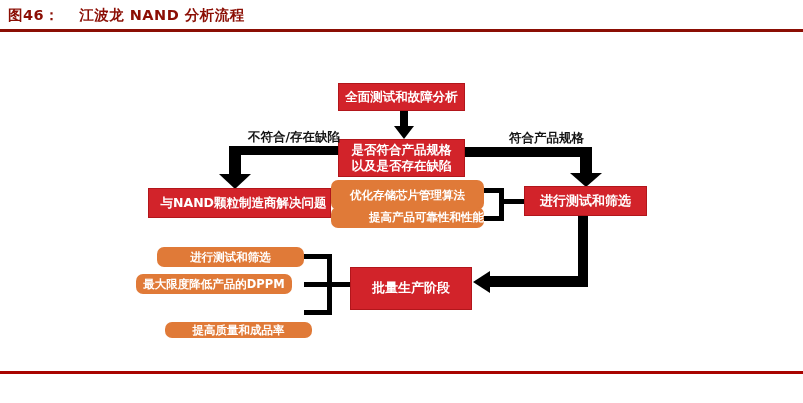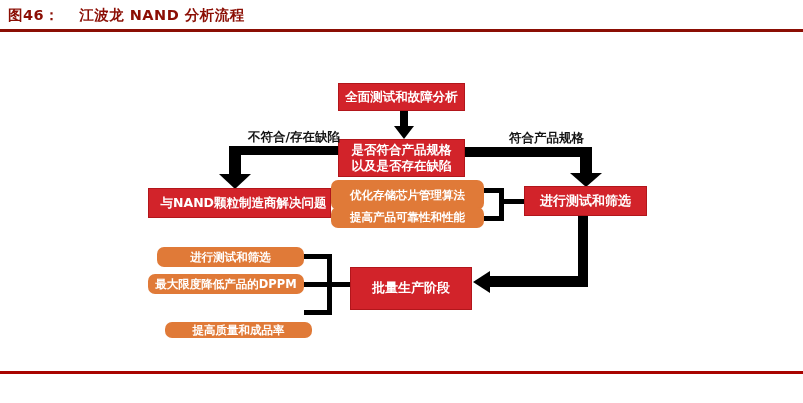--- a/index.html
+++ b/index.html
@@ -85,33 +85,33 @@
   </div>
 
   <div class="node red" style="left:148px;top:188px;width:183px;height:30px;padding-left:8px;">
     <span>与NAND颗粒制造商解决问题</span>
   </div>
 
   <div class="node orange" style="left:331px;top:180px;width:153px;height:30px;">
     <span>优化存储芯片管理算法</span>
   </div>
 
-  <div class="node orange" style="left:331px;top:207px;width:153px;height:21px;">
+  <div class="node orange" style="left:331px;top:207px;width:153px;height:21px;align-items:flex-end;">
     <span>提高产品可靠性和性能</span>
   </div>
 
   <div class="node red" style="left:524px;top:186px;width:123px;height:30px;font-size:13px;">
     <span>进行测试和筛选</span>
   </div>
 
   <div class="node orange" style="left:157px;top:247px;width:147px;height:20px;">
     <span>进行测试和筛选</span>
   </div>
 
-  <div class="node orange" style="left:148px;top:274px;width:156px;height:20px;">
+  <div class="node orange" style="left:136px;top:274px;width:156px;height:20px;">
     <span>最大限度降低产品的DPPM</span>
   </div>
 
   <div class="node orange" style="left:165px;top:302px;width:147px;height:16px;margin-top:20px;">
     <span>提高质量和成品率</span>
   </div>
 
   <div class="node red" style="left:350px;top:267px;width:122px;height:43px;font-size:13px;">
     <span>批量生产阶段</span>
   </div>

